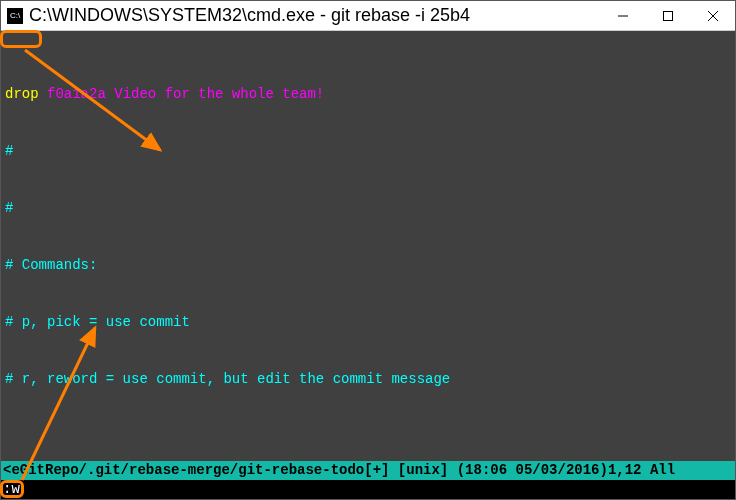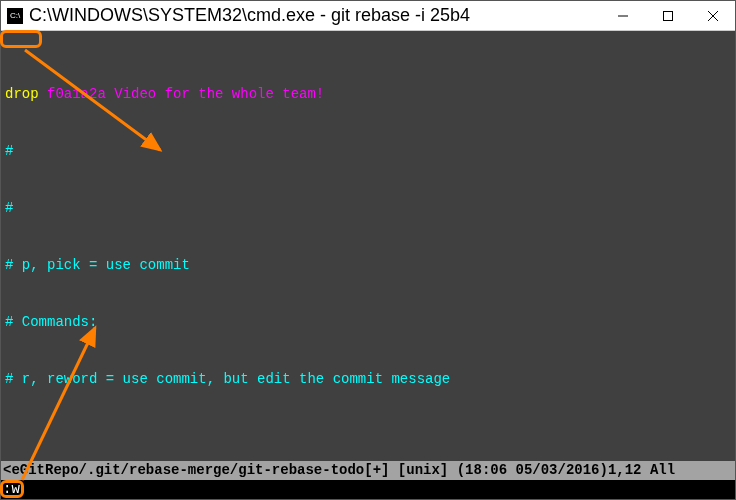--- a/index.html
+++ b/index.html
@@ -92,21 +92,21 @@
       height: 18px;
     }
     .highlight-cmd {
       top: 480px;
       left: 0px;
       width: 24px;
       height: 18px;
     }
     .statusbar {
       height: 19px;
-      background: #a3a3a3;
+      background: #14b8a6;
       color: #000;
       font-size: 14px;
       font-weight: bold;
       line-height: 19px;
       padding: 0 2px;
       white-space: nowrap;
       overflow: hidden;
     }
     .cmdline {
       height: 19px;
@@ -145,22 +145,22 @@
             <line x1="0" y1="0" x2="10" y2="10" stroke="#000" stroke-width="1"></line>
             <line x1="10" y1="0" x2="0" y2="10" stroke="#000" stroke-width="1"></line>
           </svg>
       </div>
     </div>
   </div>
   <div class="terminal">
     <div class="line"><span class="drop-word">drop</span> <span class="magenta">f0a1a2a</span> <span class="magenta">Video for the whole team!</span></div>
     <div class="line cyan">#</div>
     <div class="line cyan">#</div>
+    <div class="line cyan"># Commands:</div>
     <div class="line cyan"># p, pick = use commit</div>
-    <div class="line cyan"># Commands:</div>
     <div class="line cyan"># r, reword = use commit, but edit the commit message</div>
     
     
     
     
     
     
     
     
     

